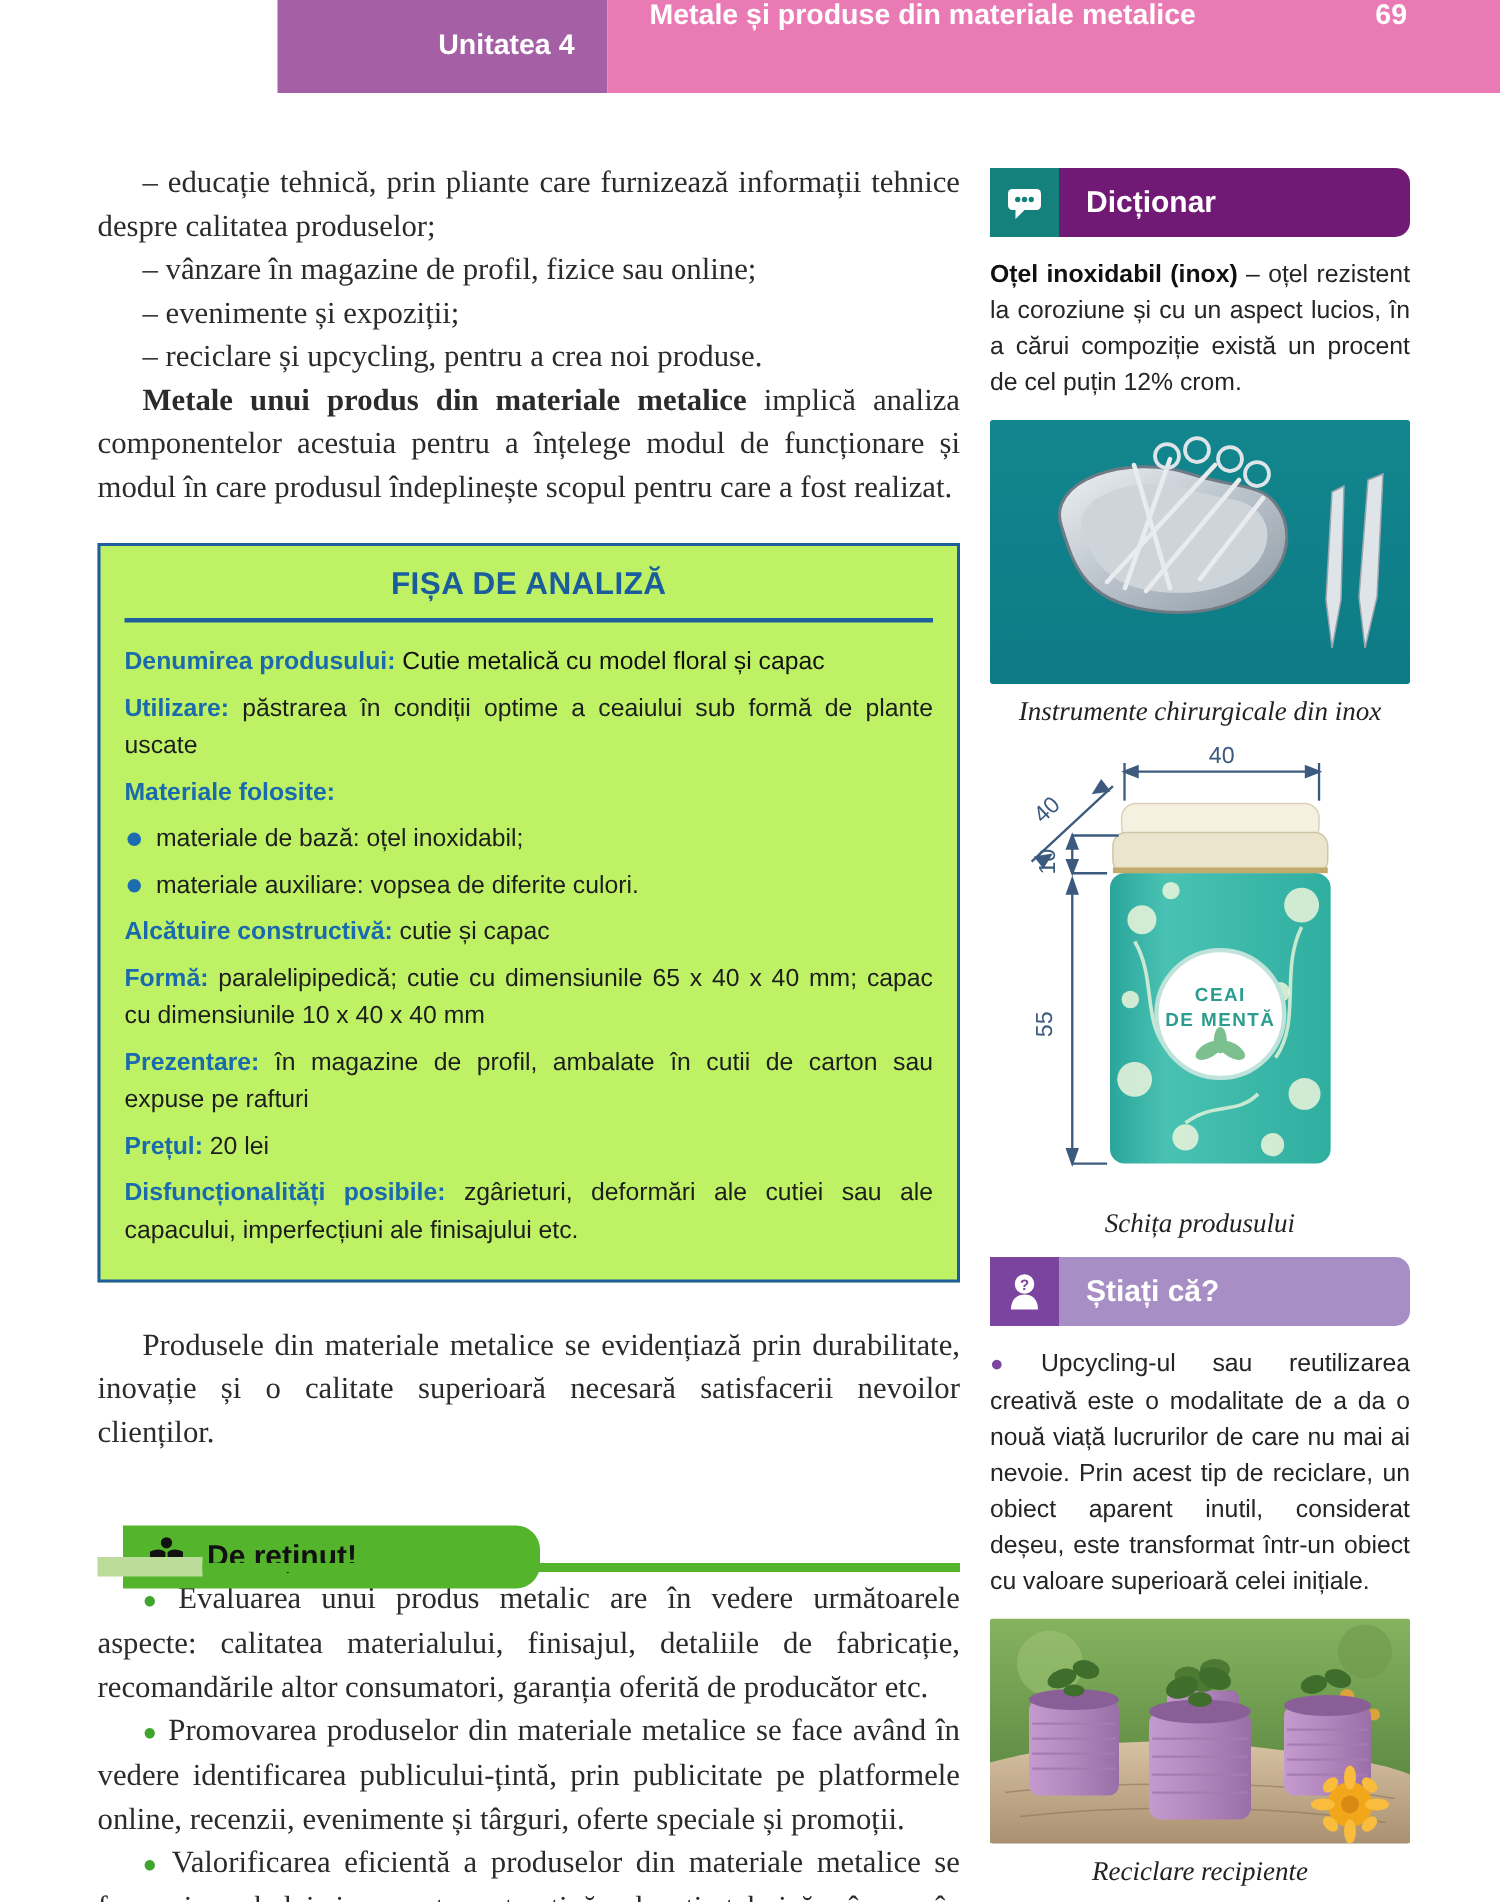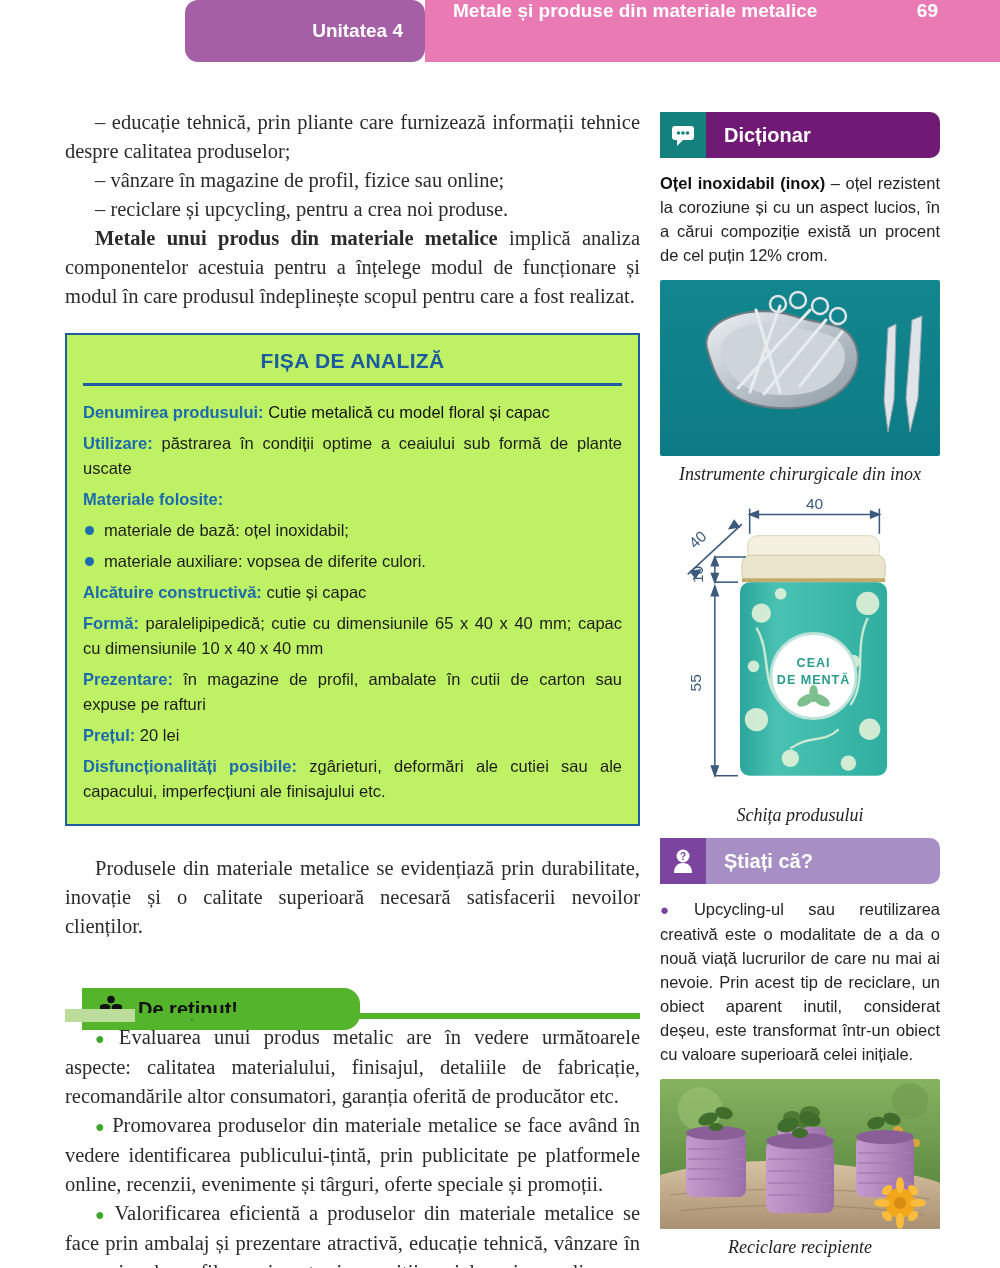--- a/index.html
+++ b/index.html
@@ -2,23 +2,23 @@
 <html lang="ro"><head>
 <meta charset="utf-8">
 <style>
   html,body{margin:0;padding:0;background:#ffffff;}
   .page{position:relative;width:1000px;height:1268px;background:#fff;overflow:hidden;
         font-family:"Liberation Sans",sans-serif;}
 
   
   .hdr{position:absolute;top:0;left:0;width:1000px;height:62px;display:flex;}
   .hdr-spacer{width:185px;background:#fff;}
-  .hdr-unit{width:240px;background:#a55fa5;color:#fff;display:flex;align-items:center;
+  .hdr-unit{width:220px;background:#a55fa5;color:#fff;display:flex;align-items:center;
             justify-content:flex-end;padding-right:22px;box-sizing:border-box;
-            font-weight:bold;font-size:19px;border-radius:13px;}
+            font-weight:bold;font-size:19px;}
   .hdr-bar{flex:1;background:#e97ab4;color:#fff;display:flex;align-items:flex-start;
            padding-left:28px;box-sizing:border-box;font-weight:bold;font-size:19px;}
   .hdr-page{margin-left:auto;padding-right:62px;font-weight:bold;font-size:19px;}
 
   
   .left-col{position:absolute;left:65px;top:108px;width:575px;}
   p.serif{font-family:"Liberation Serif",serif;font-size:20.5px;line-height:29px;
           color:#2b2b2b;text-align:justify;margin:0;}
   .indent{text-indent:30px;}
   .mt{margin-top:24px;}
@@ -83,20 +83,21 @@
     </div>
     <div class="hdr-bar">
       <span>Metale și produse din materiale metalice</span>
       <span class="hdr-page">69</span>
     </div>
   </div>
 
   <div class="left-col">
     <p class="serif indent">– educație tehnică, prin pliante care furnizează informații tehnice despre calitatea produselor;</p>
     <p class="serif indent">– vânzare în magazine de profil, fizice sau online;</p>
+    <p class="serif indent">– evenimente și expoziții;</p>
     <p class="serif indent">– reciclare și upcycling, pentru a crea noi produse.</p>
 
     <p class="serif indent mt"><strong>Metale unui produs  din materiale metalice</strong><span> implică analiza componentelor acestuia pentru a înțelege modul de funcționare și modul în care produsul îndeplinește scopul pentru care a fost realizat.</span></p>
 
     <section class="fisa">
       <h2>FIȘA DE ANALIZĂ</h2>
       <div class="rule"></div>
 
       <div class="frow"><span class="lbl">Denumirea produsului:</span> <span class="vbold">Cutie metalică cu model floral și capac</span></div>
       <div class="frow"><span class="lbl">Utilizare:</span> <span>păstrarea în condiții optime a ceaiului sub formă de plante uscate</span></div>

